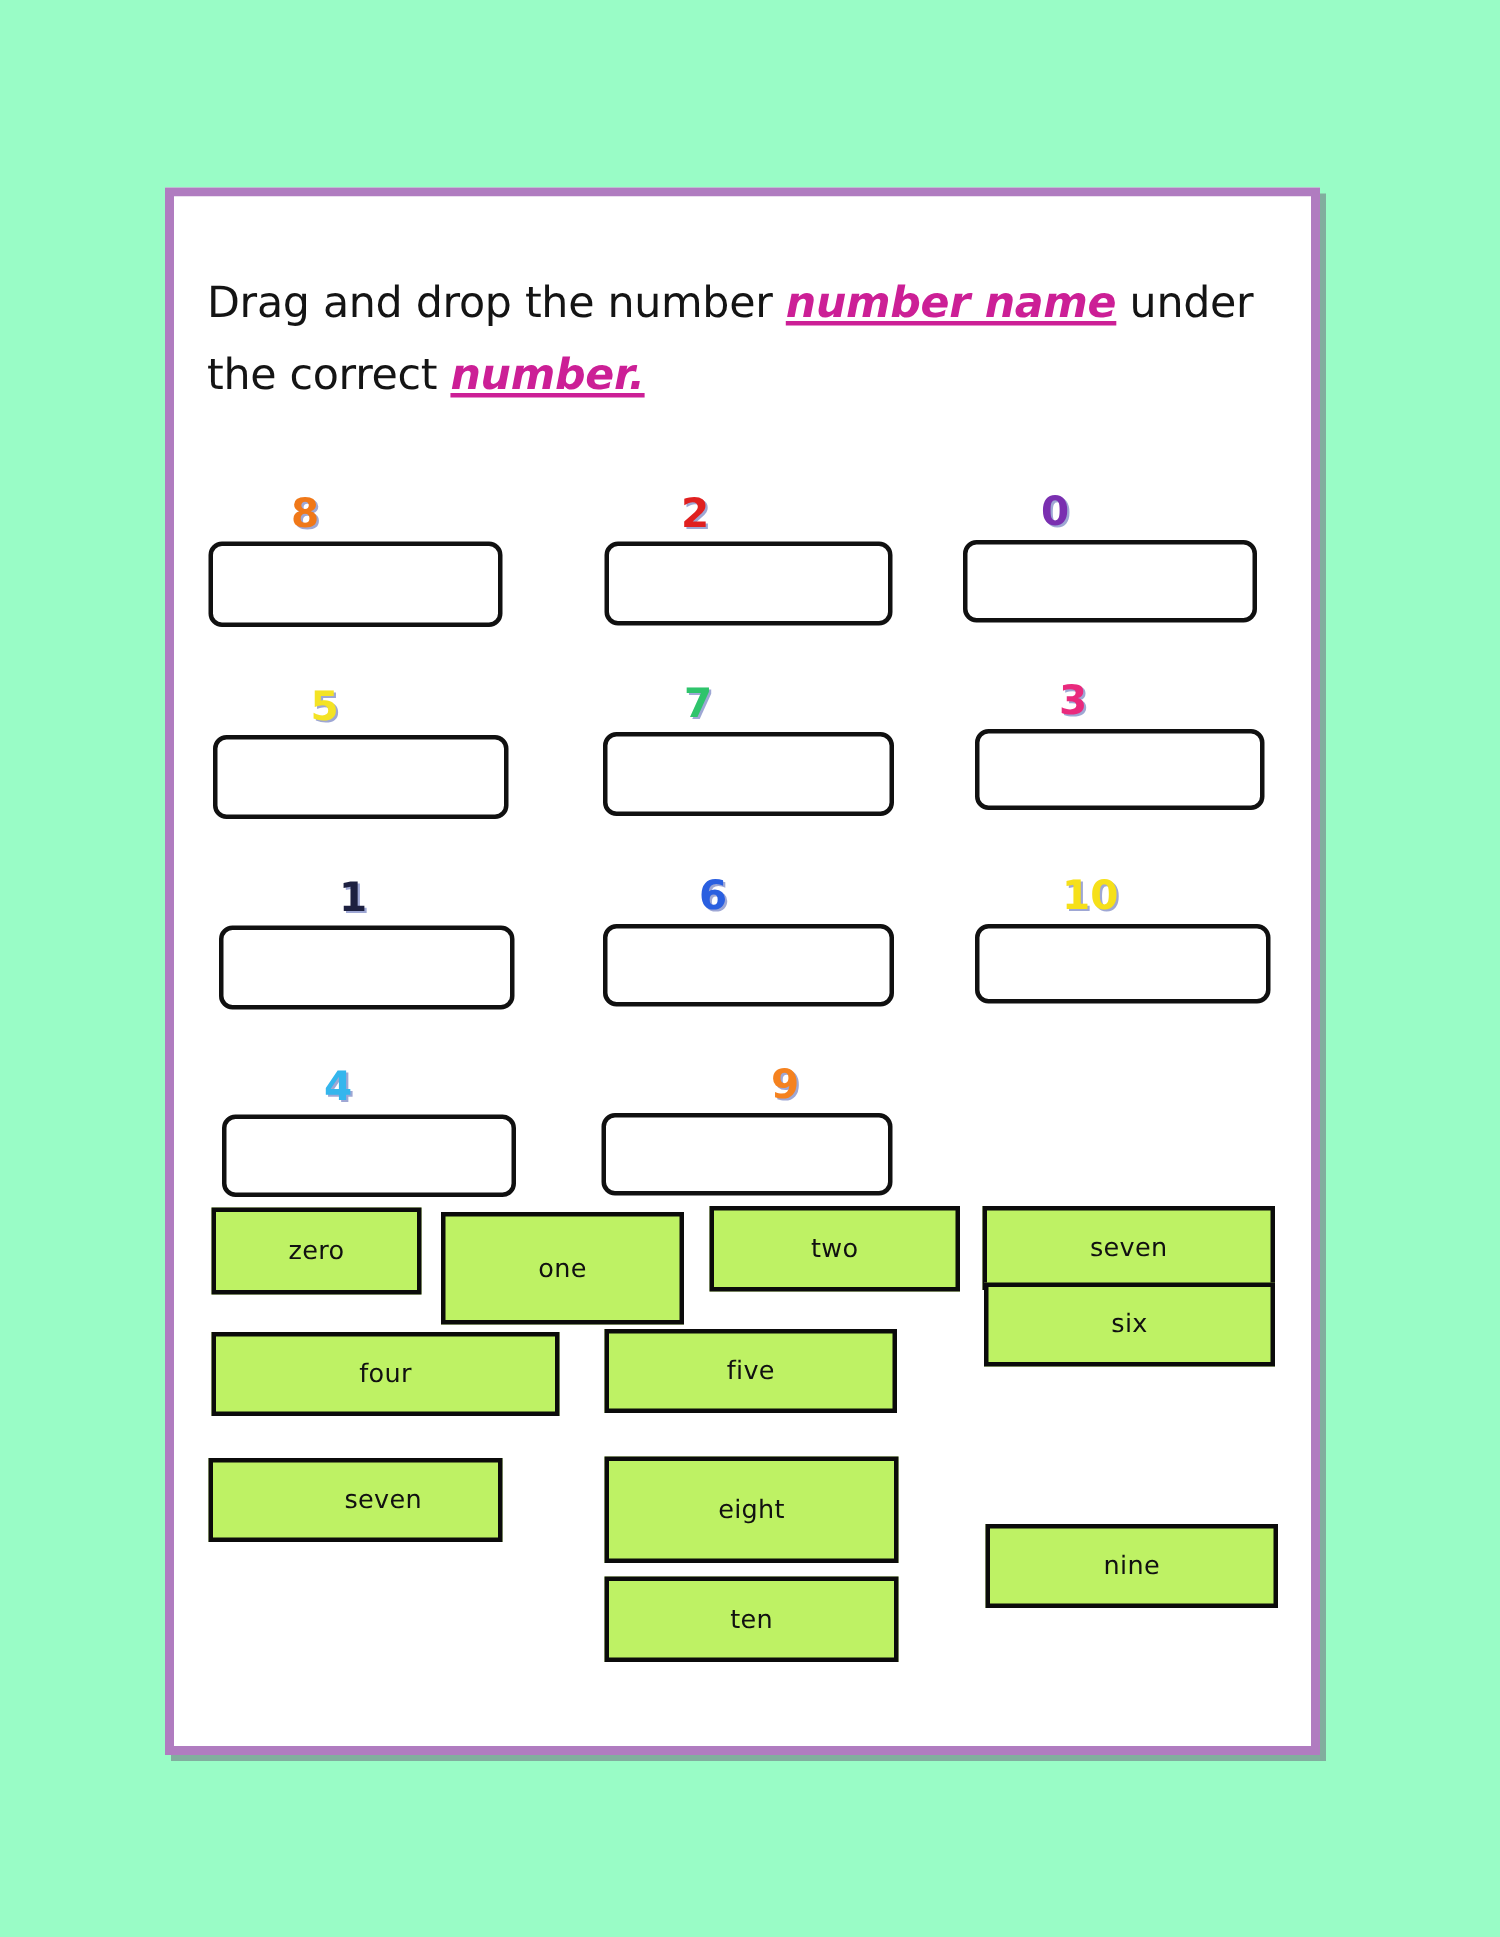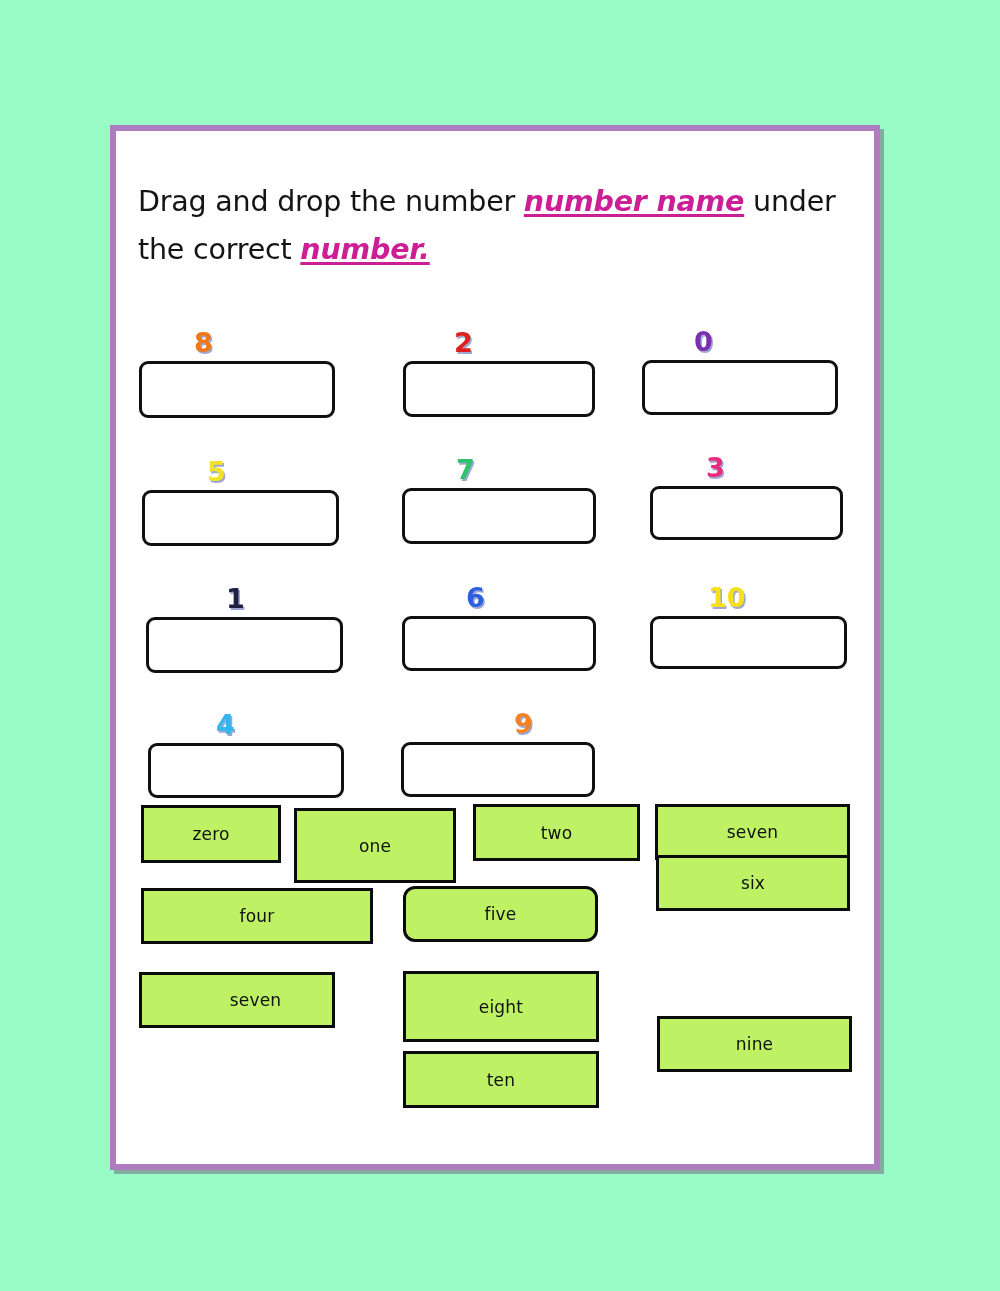--- a/index.html
+++ b/index.html
@@ -146,21 +146,21 @@
           <span class="drop-number" style="left: 398px; top: 579px; color: rgb(245, 130, 31); text-shadow: rgba(40, 60, 160, 0.45) 1.5px 1.5px 0px;">9</span>
           <div class="drop-box" style="left: 285px; top: 611px; width: 194px; height: 55px;"></div>
         </div>
       </div>
     <div id="word-tile-layer">
         <div class="word-tile" style="left: 25px; top: 674px; width: 140px; height: 58px;">zero</div>
         <div class="word-tile" style="left: 178px; top: 677px; width: 162px; height: 75px;">one</div>
         <div class="word-tile" style="left: 357px; top: 673px; width: 167px; height: 57px;">two</div>
         <div class="word-tile" style="left: 539px; top: 673px; width: 195px; height: 56px;">seven</div>
         <div class="word-tile" style="left: 25px; top: 757px; width: 232px; height: 56px;">four</div>
-        <div class="word-tile" style="left: 287px; top: 755px; width: 195px; height: 56px; border-radius: 12px;">five</div>
+        <div class="word-tile" style="left: 287px; top: 755px; width: 195px; height: 56px;">five</div>
         <div class="word-tile" style="left: 540px; top: 724px; width: 194px; height: 56px;">six</div>
         <div class="word-tile" style="left: 23px; top: 841px; width: 196px; height: 56px; padding-left: 37px;">seven</div>
         <div class="word-tile" style="left: 287px; top: 840px; width: 196px; height: 71px;">eight</div>
         <div class="word-tile" style="left: 541px; top: 885px; width: 195px; height: 56px;">nine</div>
         <div class="word-tile" style="left: 287px; top: 920px; width: 196px; height: 57px;">ten</div>
       </div>
 
   </div>
 </div>
 

